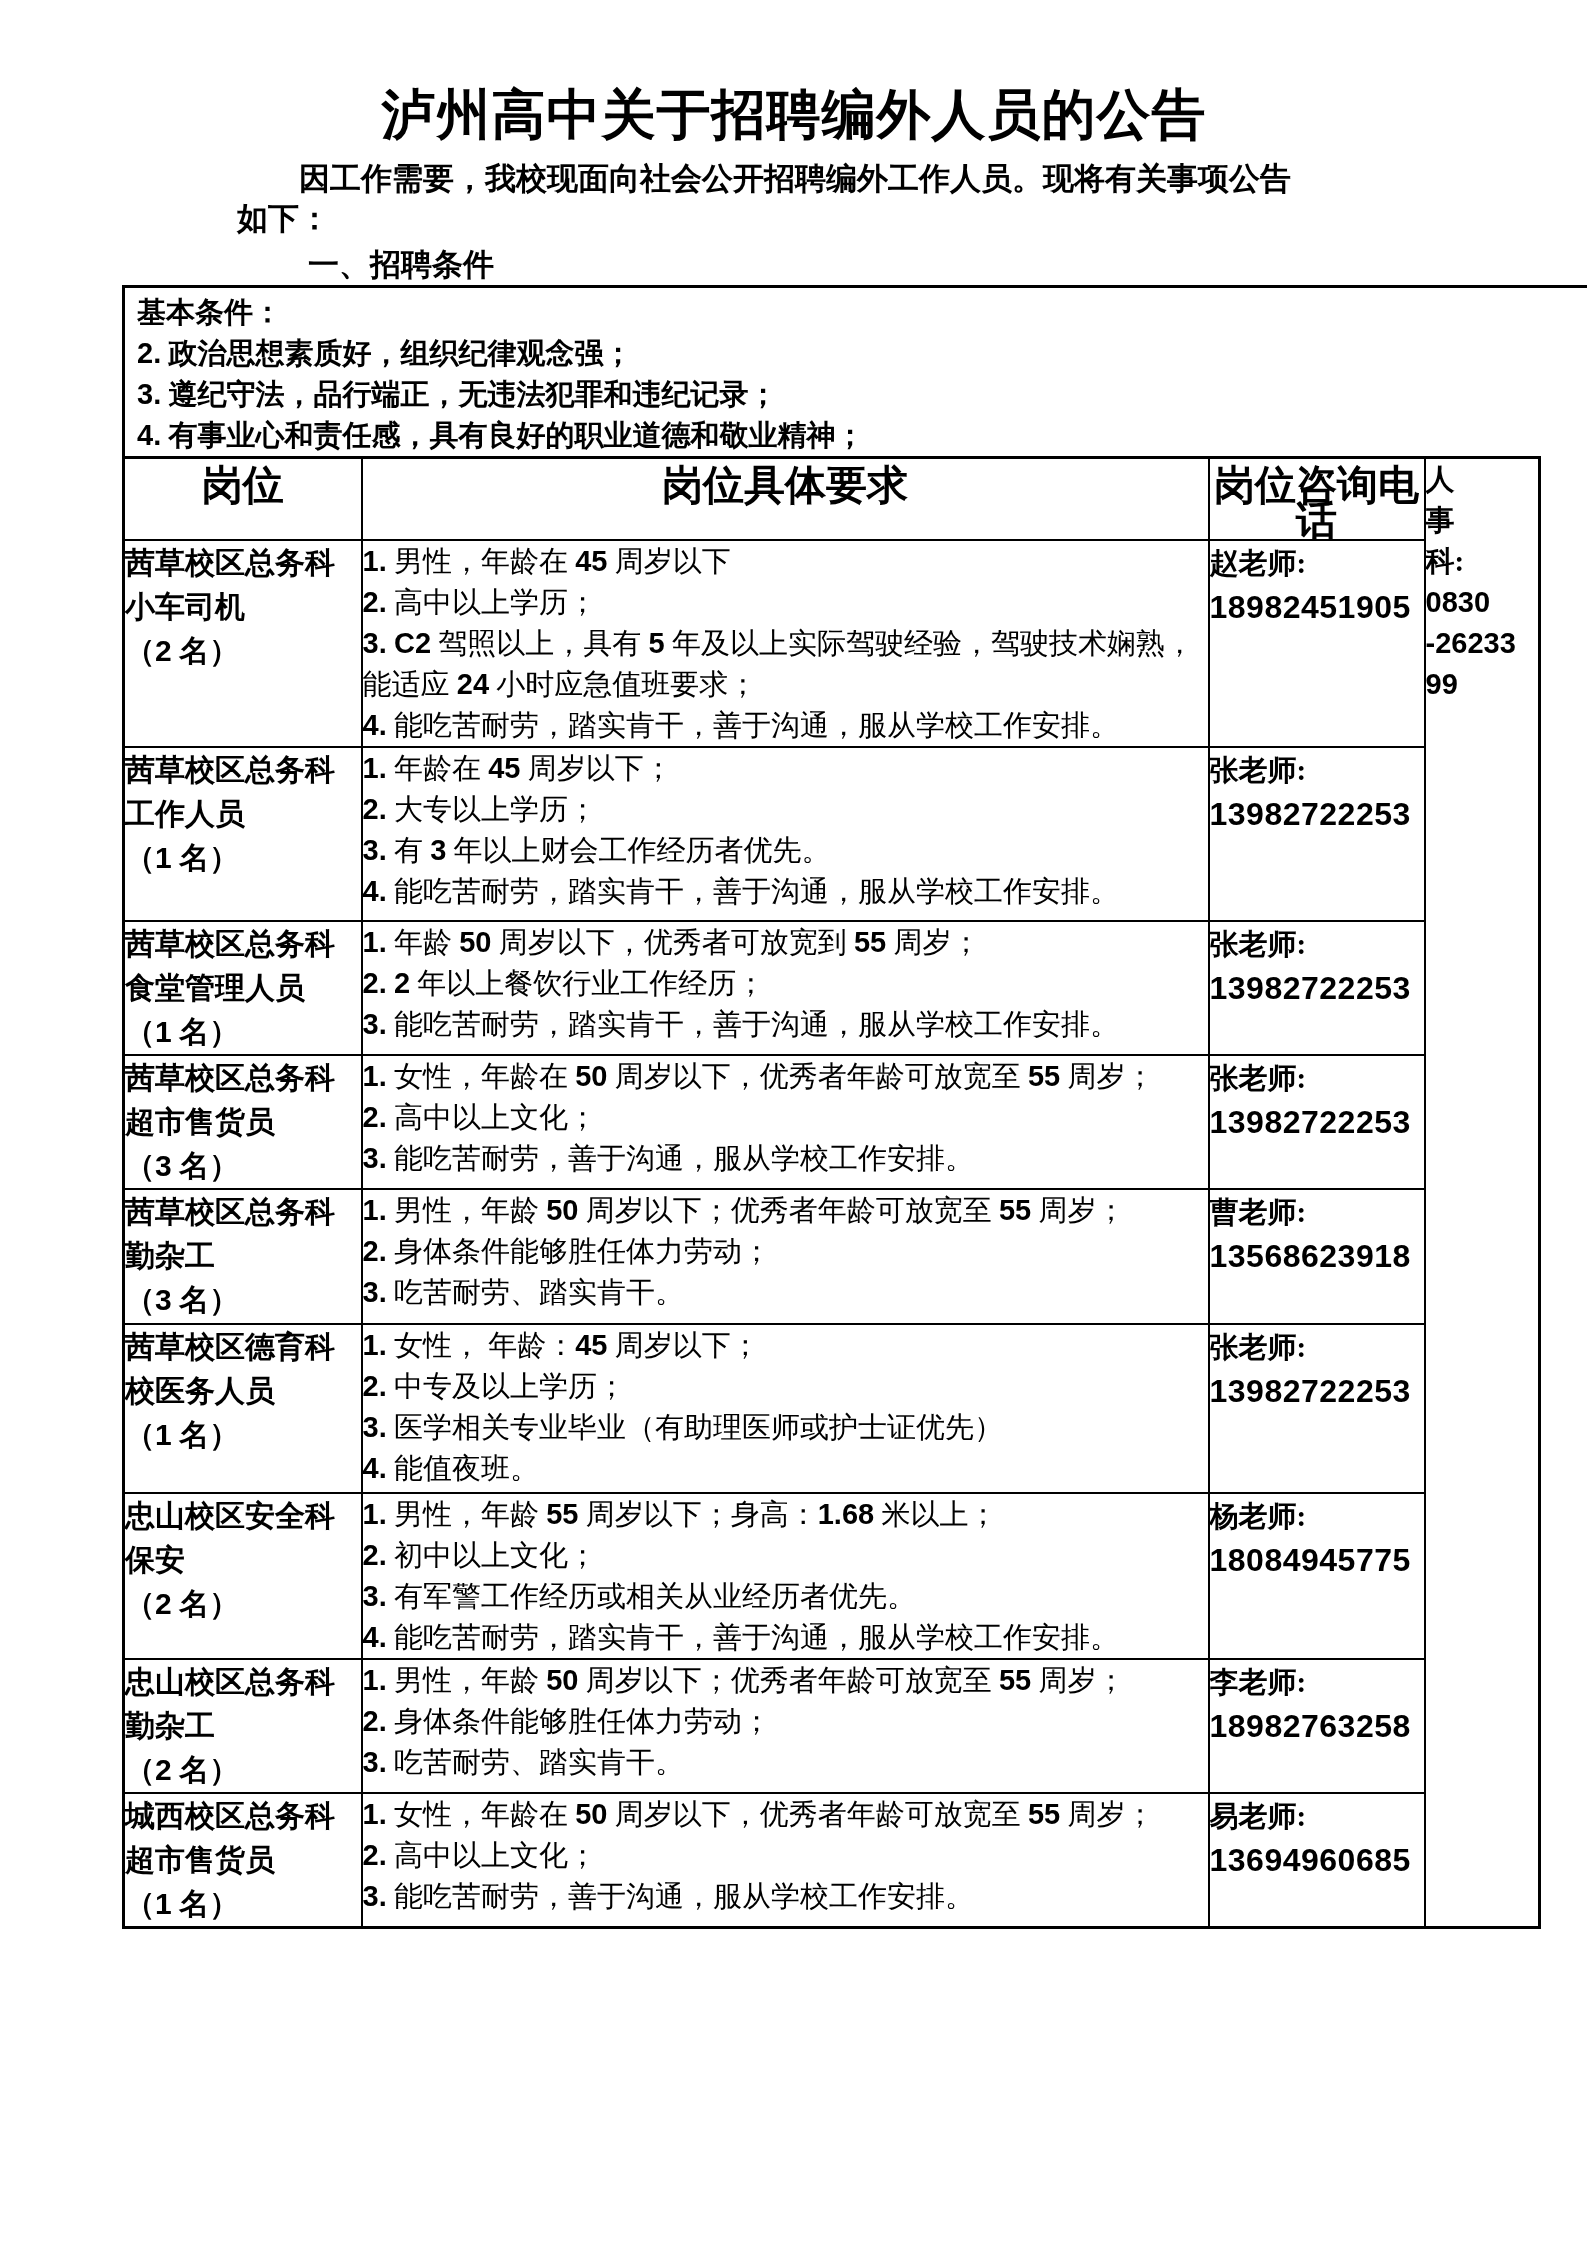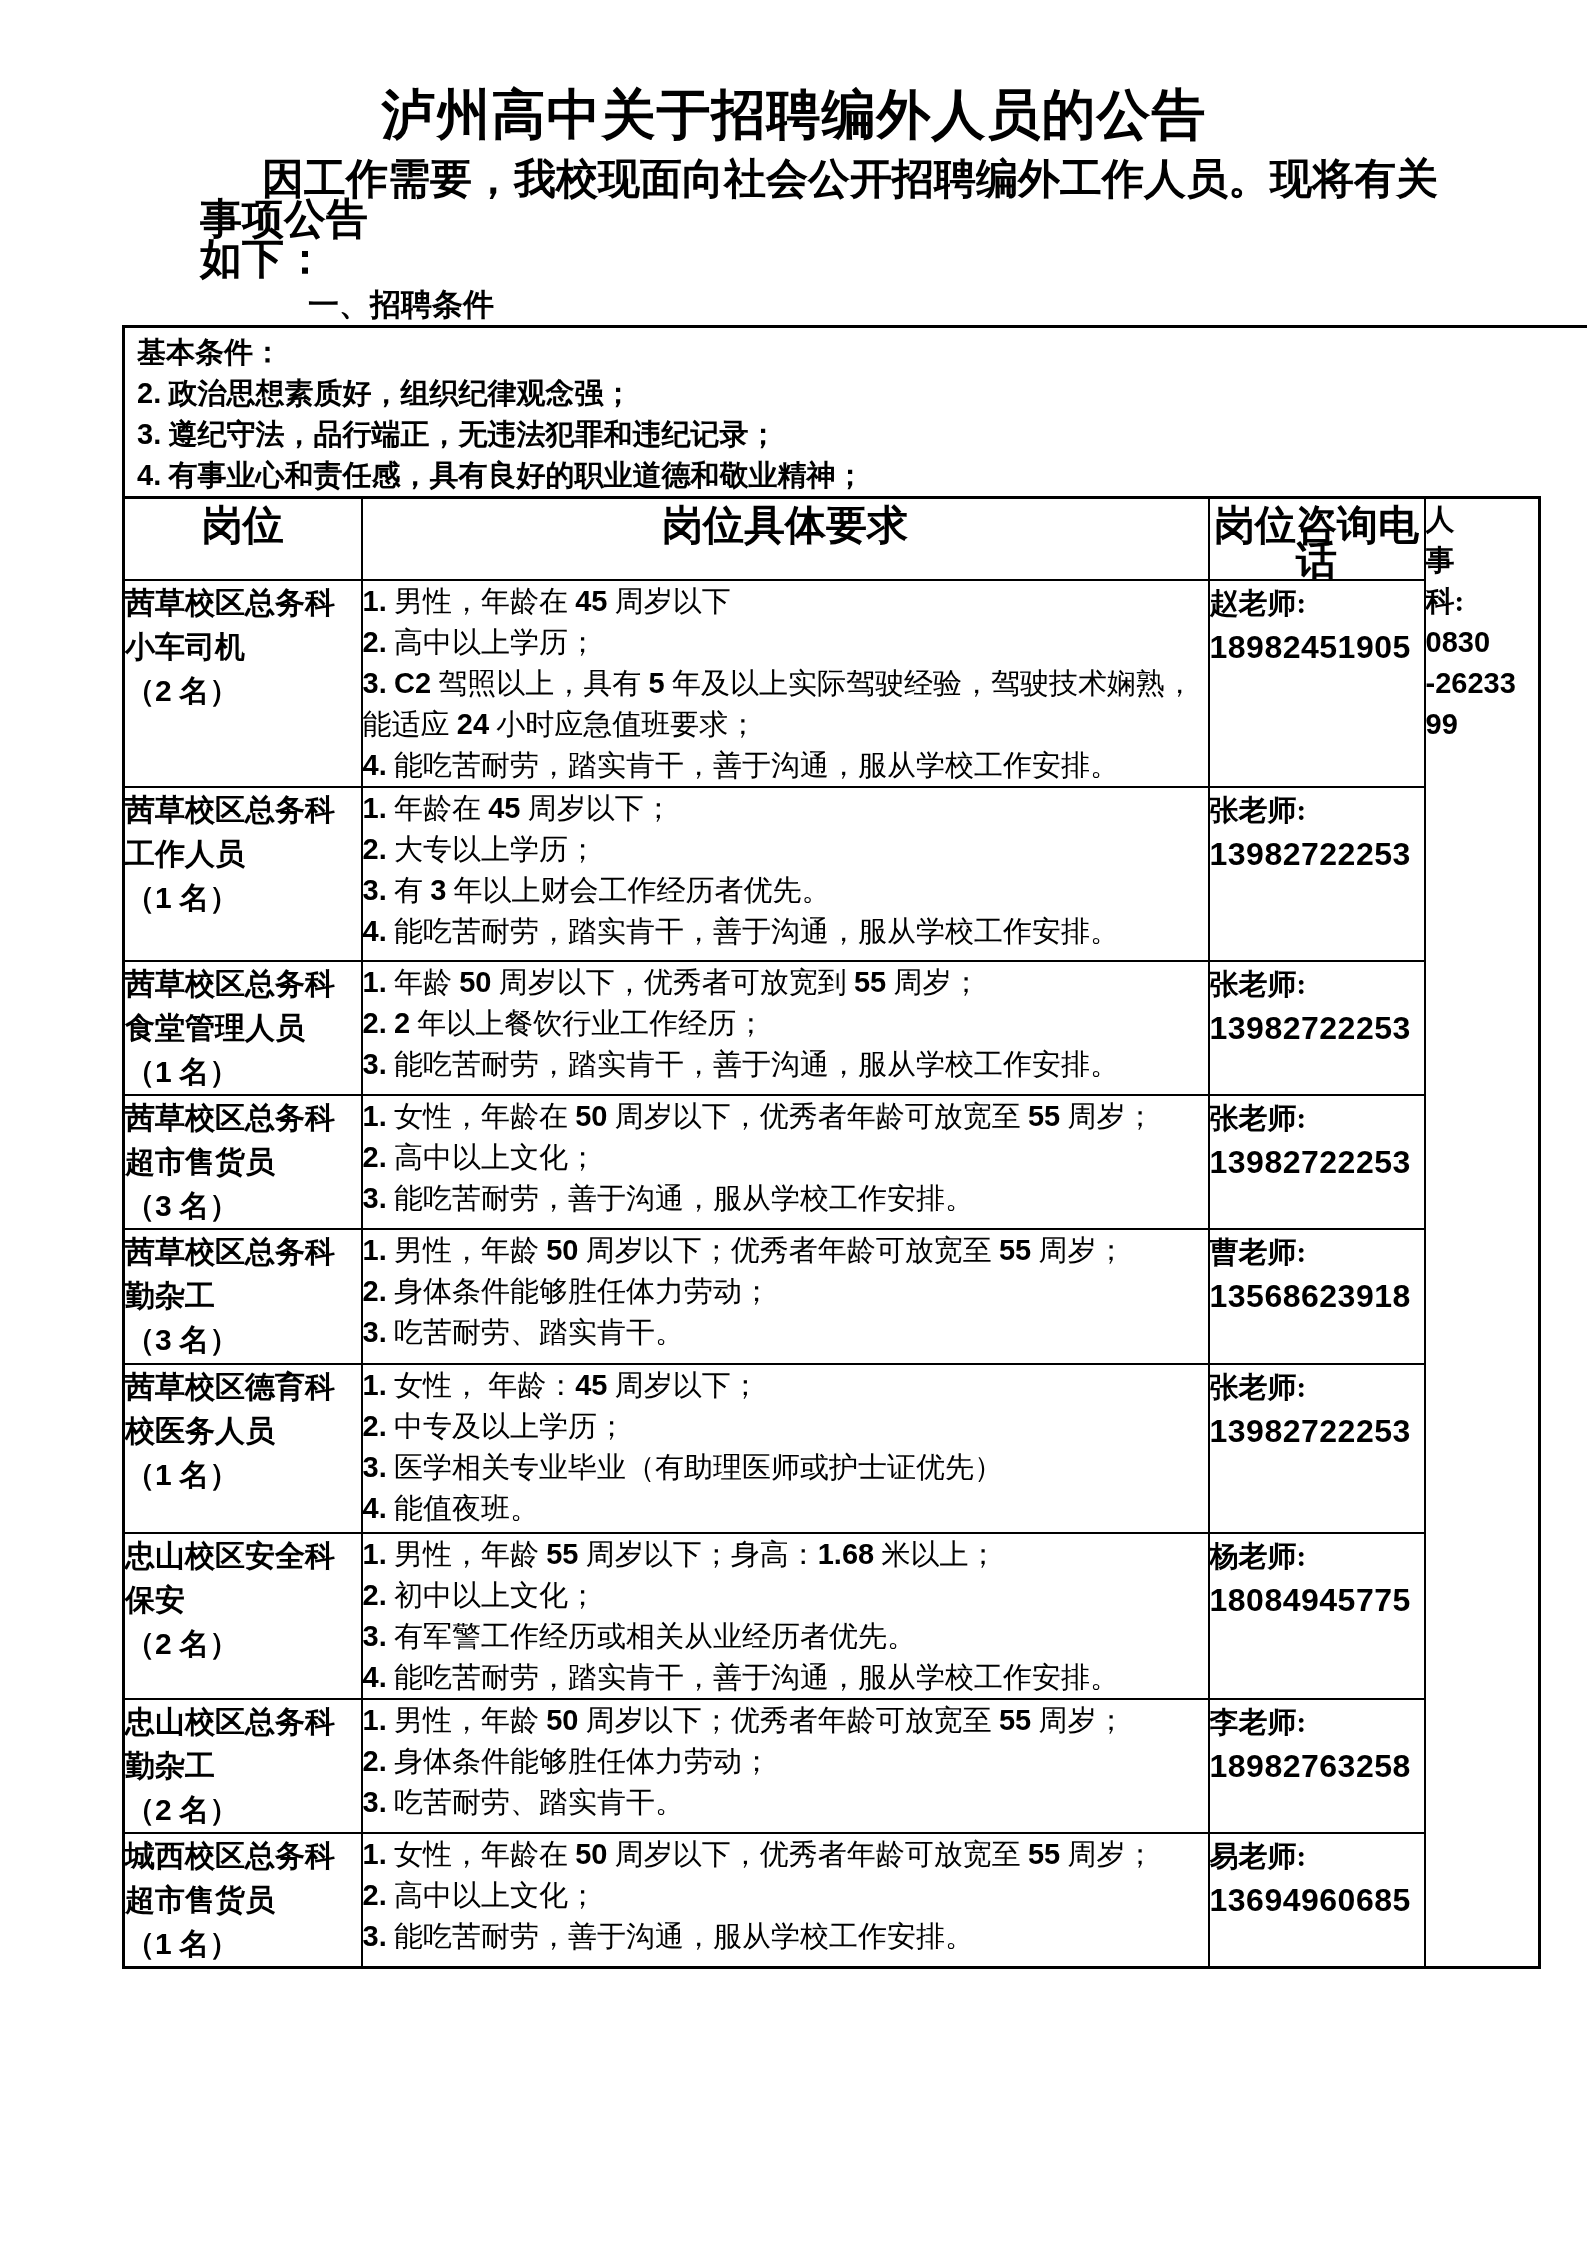--- a/index.html
+++ b/index.html
@@ -11,21 +11,21 @@
   }
   .content{margin-left:122px;width:1416px;}
   .doc-title{
     width:1344px;
     padding-top:83px;
     font-family:"Liberation Sans","DejaVu Sans",sans-serif;
     font-weight:700;font-size:54px;line-height:62px;
     text-align:center;
     letter-spacing:1px;
   }
-  .intro{margin:14px 0 0 78px;width:1240px;font-size:42px;line-height:40px;font-weight:700;}
+  .intro{margin:14px 0 0 115px;width:1240px;font-size:31px;line-height:40px;font-weight:700;}
   .intro .l1{text-indent:62px;}
   .section-heading{margin:6px 0 0 186px;font-size:31px;line-height:40px;font-weight:700;}
   .cond-box{
     box-sizing:border-box;width:1568px;
     border:3px solid #000;border-bottom:none;
     padding:4px 14px 0 12px;
     font-size:29px;line-height:41px;font-weight:700;
   }
   table.jobs{
     width:1416px;border-collapse:collapse;table-layout:fixed;

